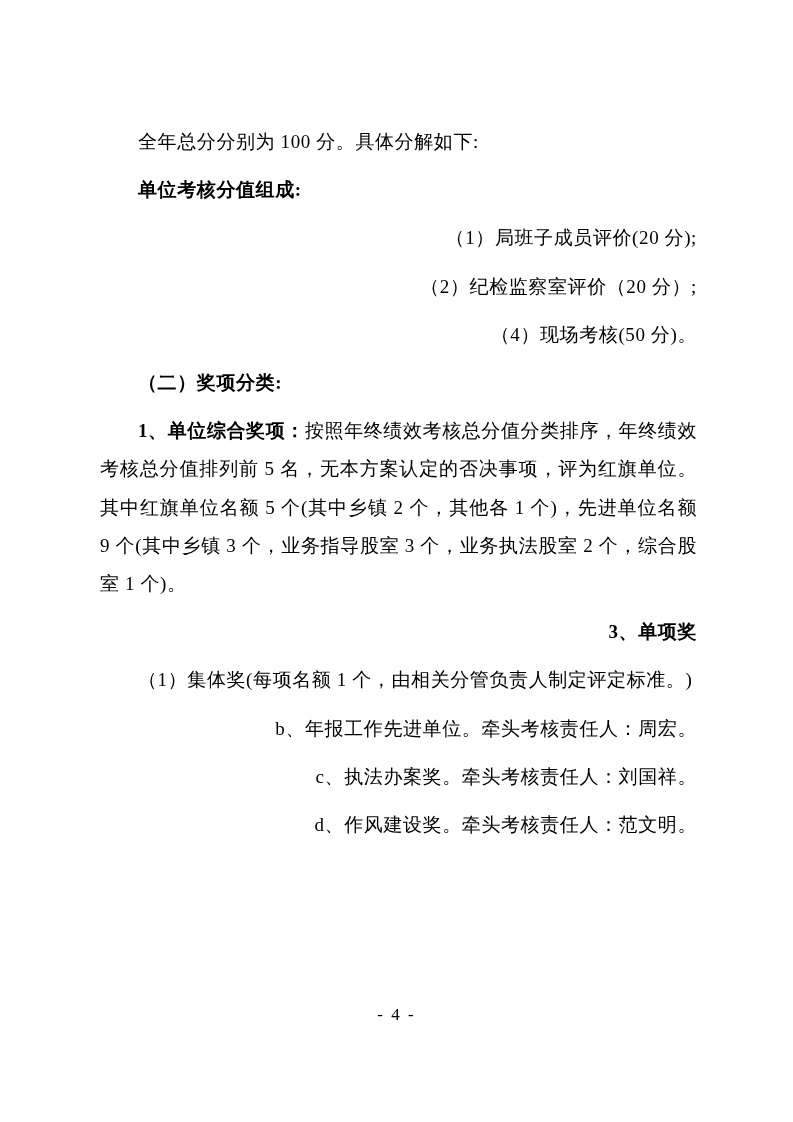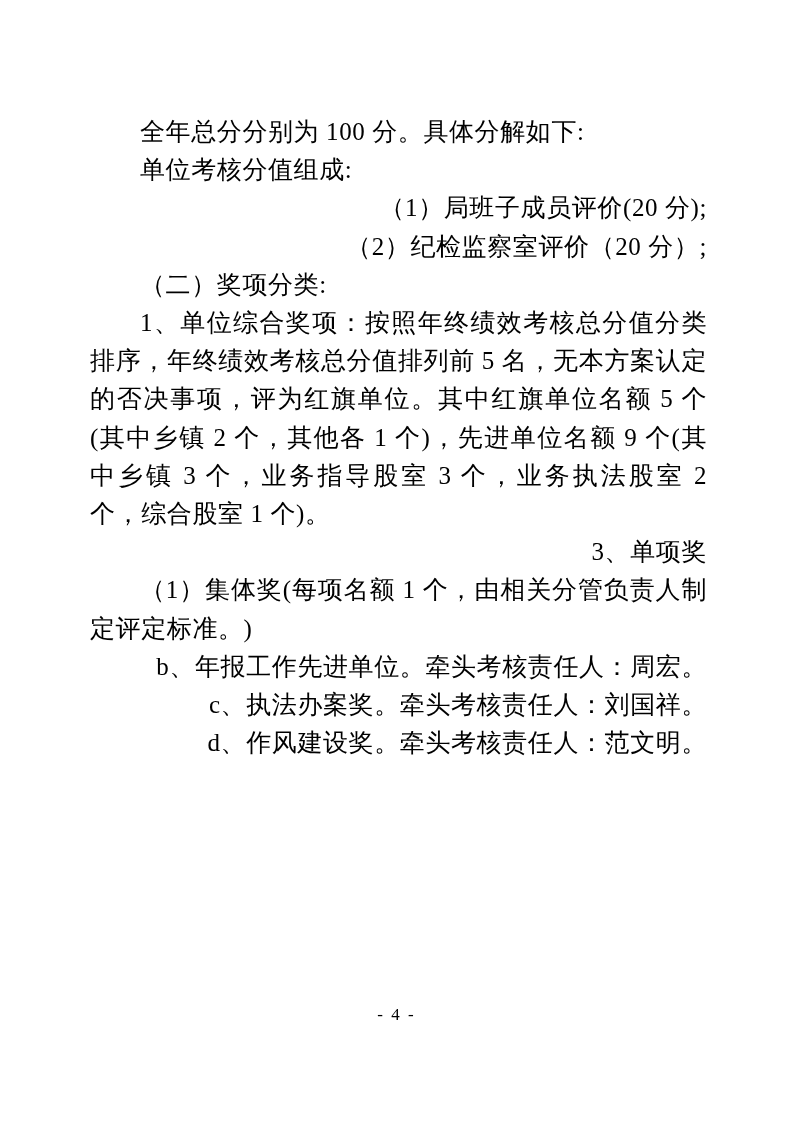--- a/index.html
+++ b/index.html
@@ -16,33 +16,33 @@
     inset:0;
     background:#ffffff;
   }
   .content{
     position:absolute;
     left:90px;
     right:86px;
     top:113px;
   }
   .content p{
-    margin:0;
-    font-size:25px;
+    margin:10px;
+    font-size:19px;
     line-height:38.2px;
     text-indent:2em;
     text-align:justify;
     letter-spacing:0.6px;
     word-break:break-all;
   }
   .content p.single{
     text-align:right;
   }
   .bold, .content b{
-    font-weight:normal;
+    font-weight:bold;
   }
   .pageno{
     position:absolute;
     top:1005px;
     left:0;
     width:100%;
     text-align:center;
     font-size:17px;
     letter-spacing:2px;
     font-family:"Liberation Serif","DejaVu Serif",serif;
@@ -57,20 +57,21 @@
 
     <p>全年总分分别为 100 分。具体分解如下:</p>
 
     <p class="bold">单位考核分值组成:</p>
 
     <p class="single">（1）局班子成员评价(20 分);</p>
 
     <p class="single">（2）纪检监察室评价（20 分）;</p>
 
 
+    <p class="single">（4）现场考核(50 分)。</p>
 
     <p class="bold">（二）奖项分类:</p>
 
     <p><b>1、单位综合奖项：</b><span>按照年终绩效考核总分值分类排序，年终绩效考核总分值排列前 5 名，无本方案认定的否决事项，评为红旗单位。其中红旗单位名额 5 个(其中乡镇 2 个，其他各 1 个)，先进单位名额 9 个(其中乡镇 3 个，业务指导股室 3 个，业务执法股室 2 个，综合股室 1 个)。</span></p>
 
 
     <p class="bold single">3、单项奖</p>
 
     <p>（1）集体奖(每项名额 1 个，由相关分管负责人制定评定标准。)</p>
 

